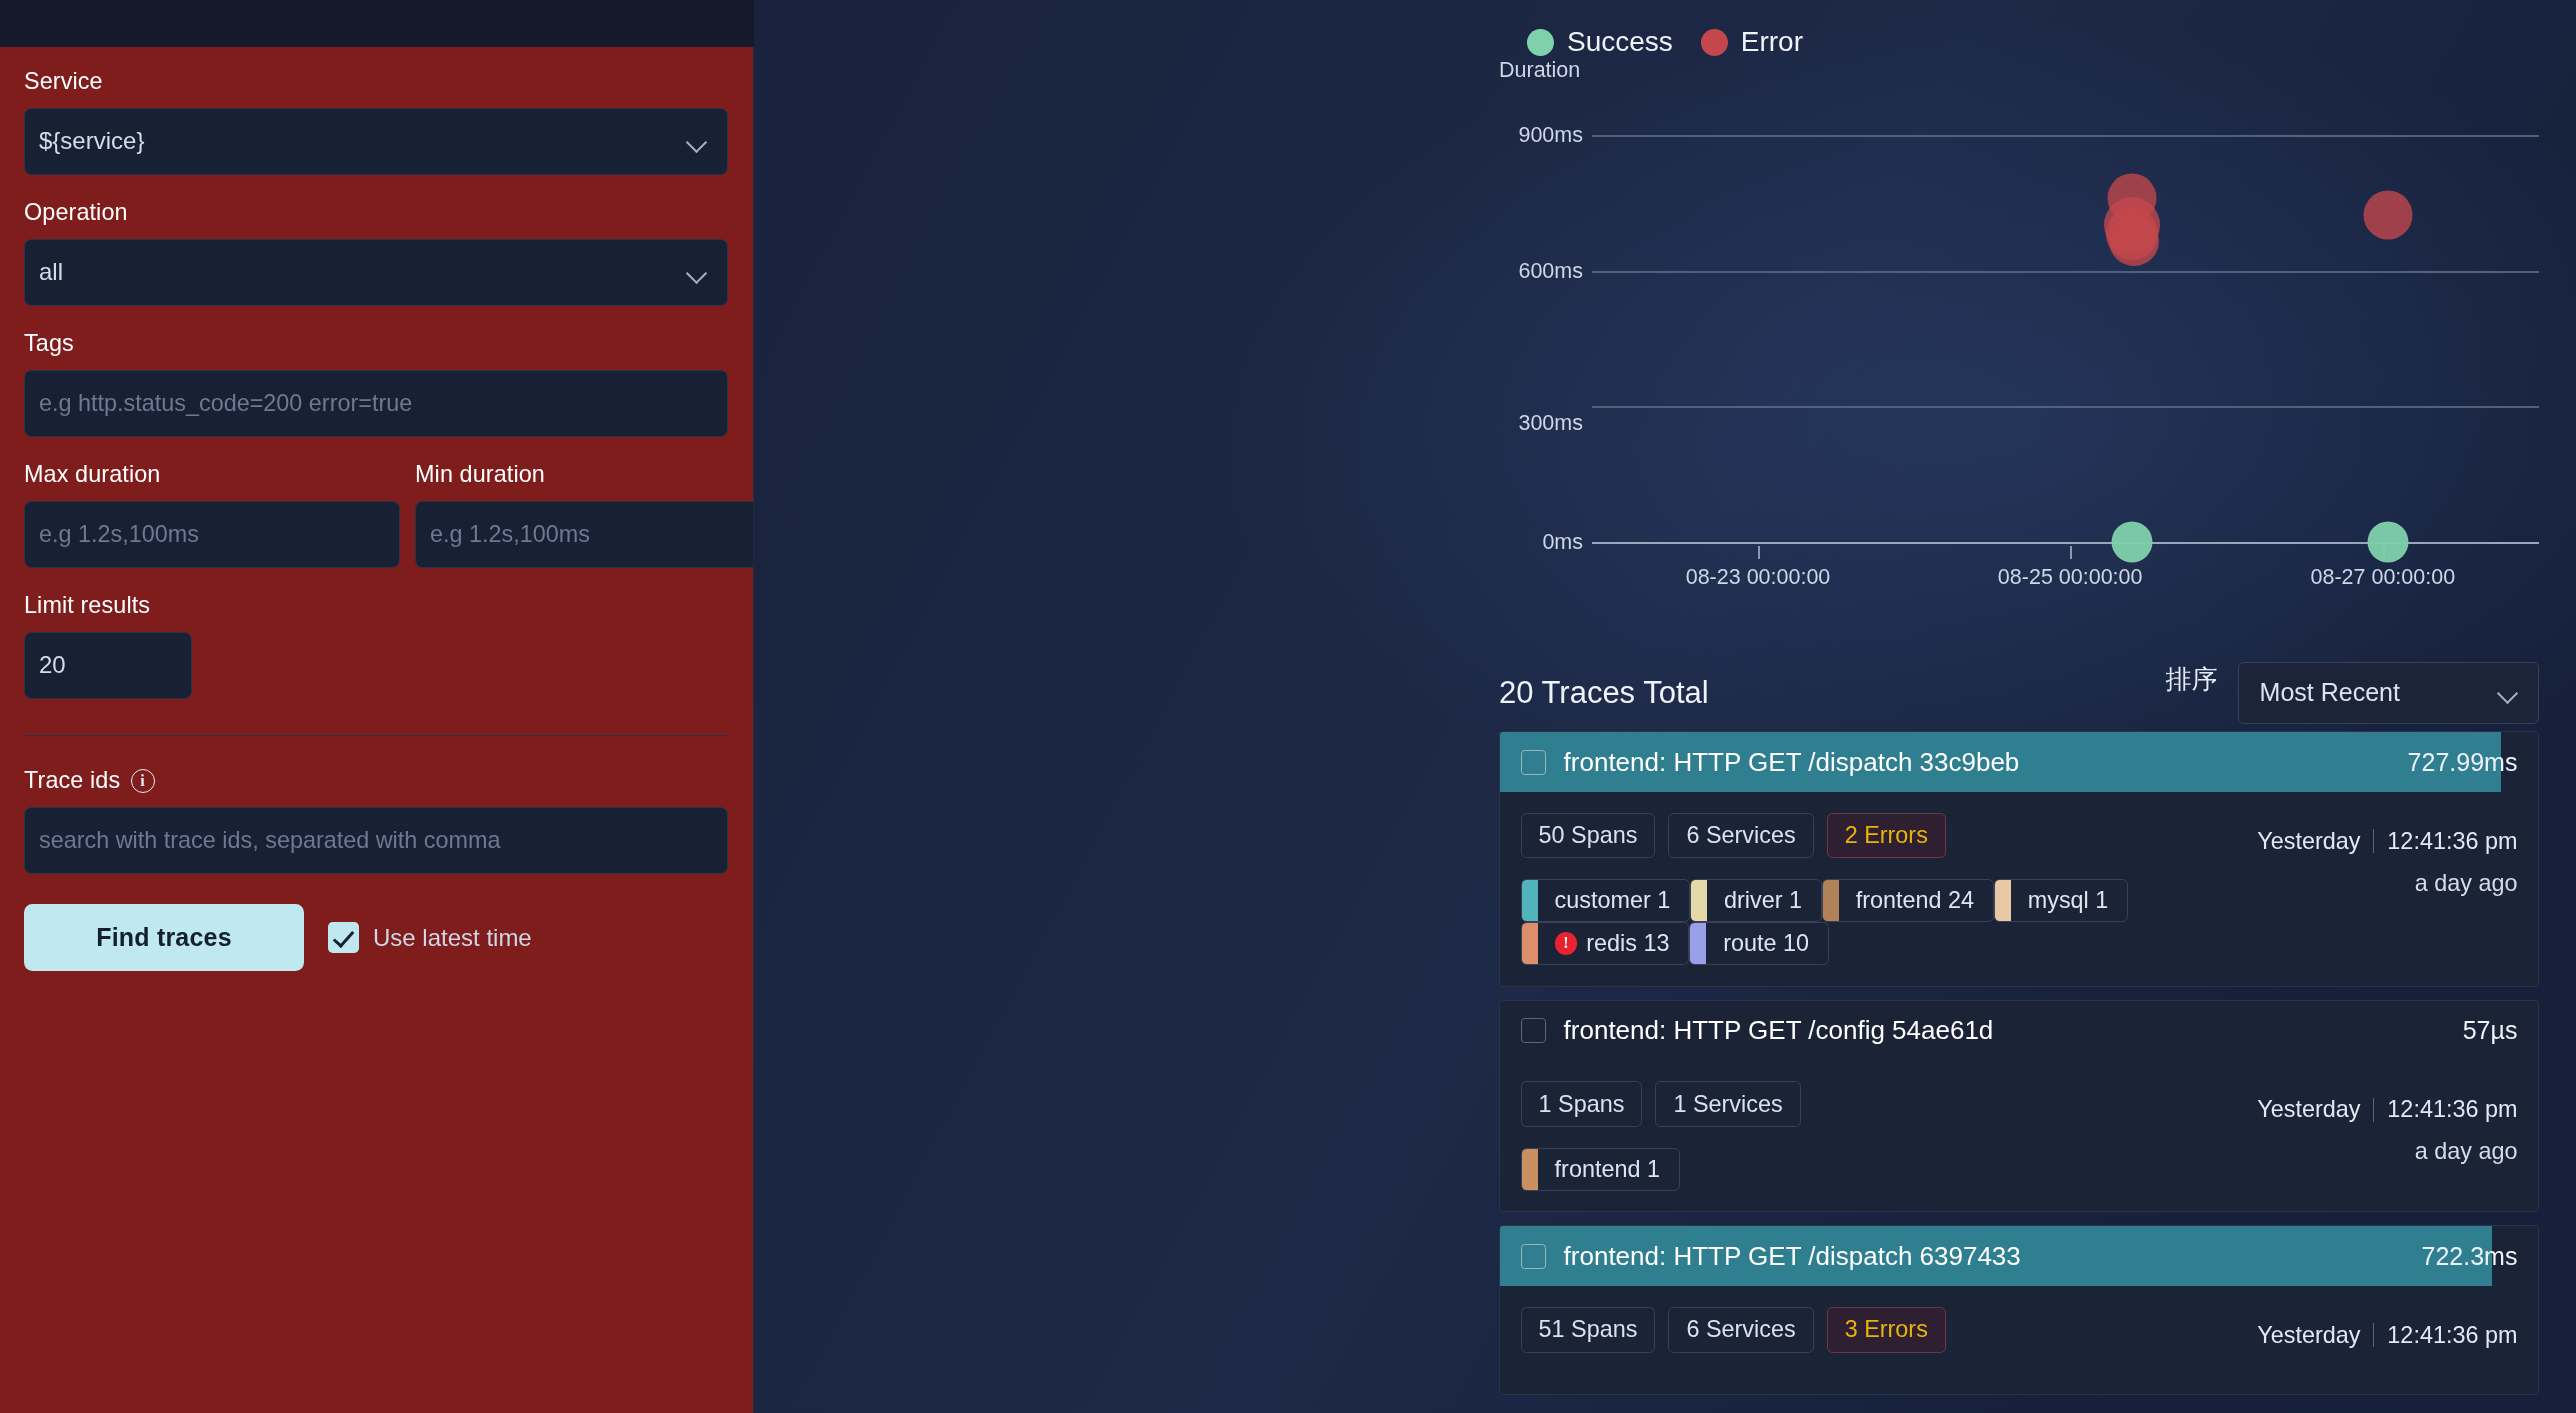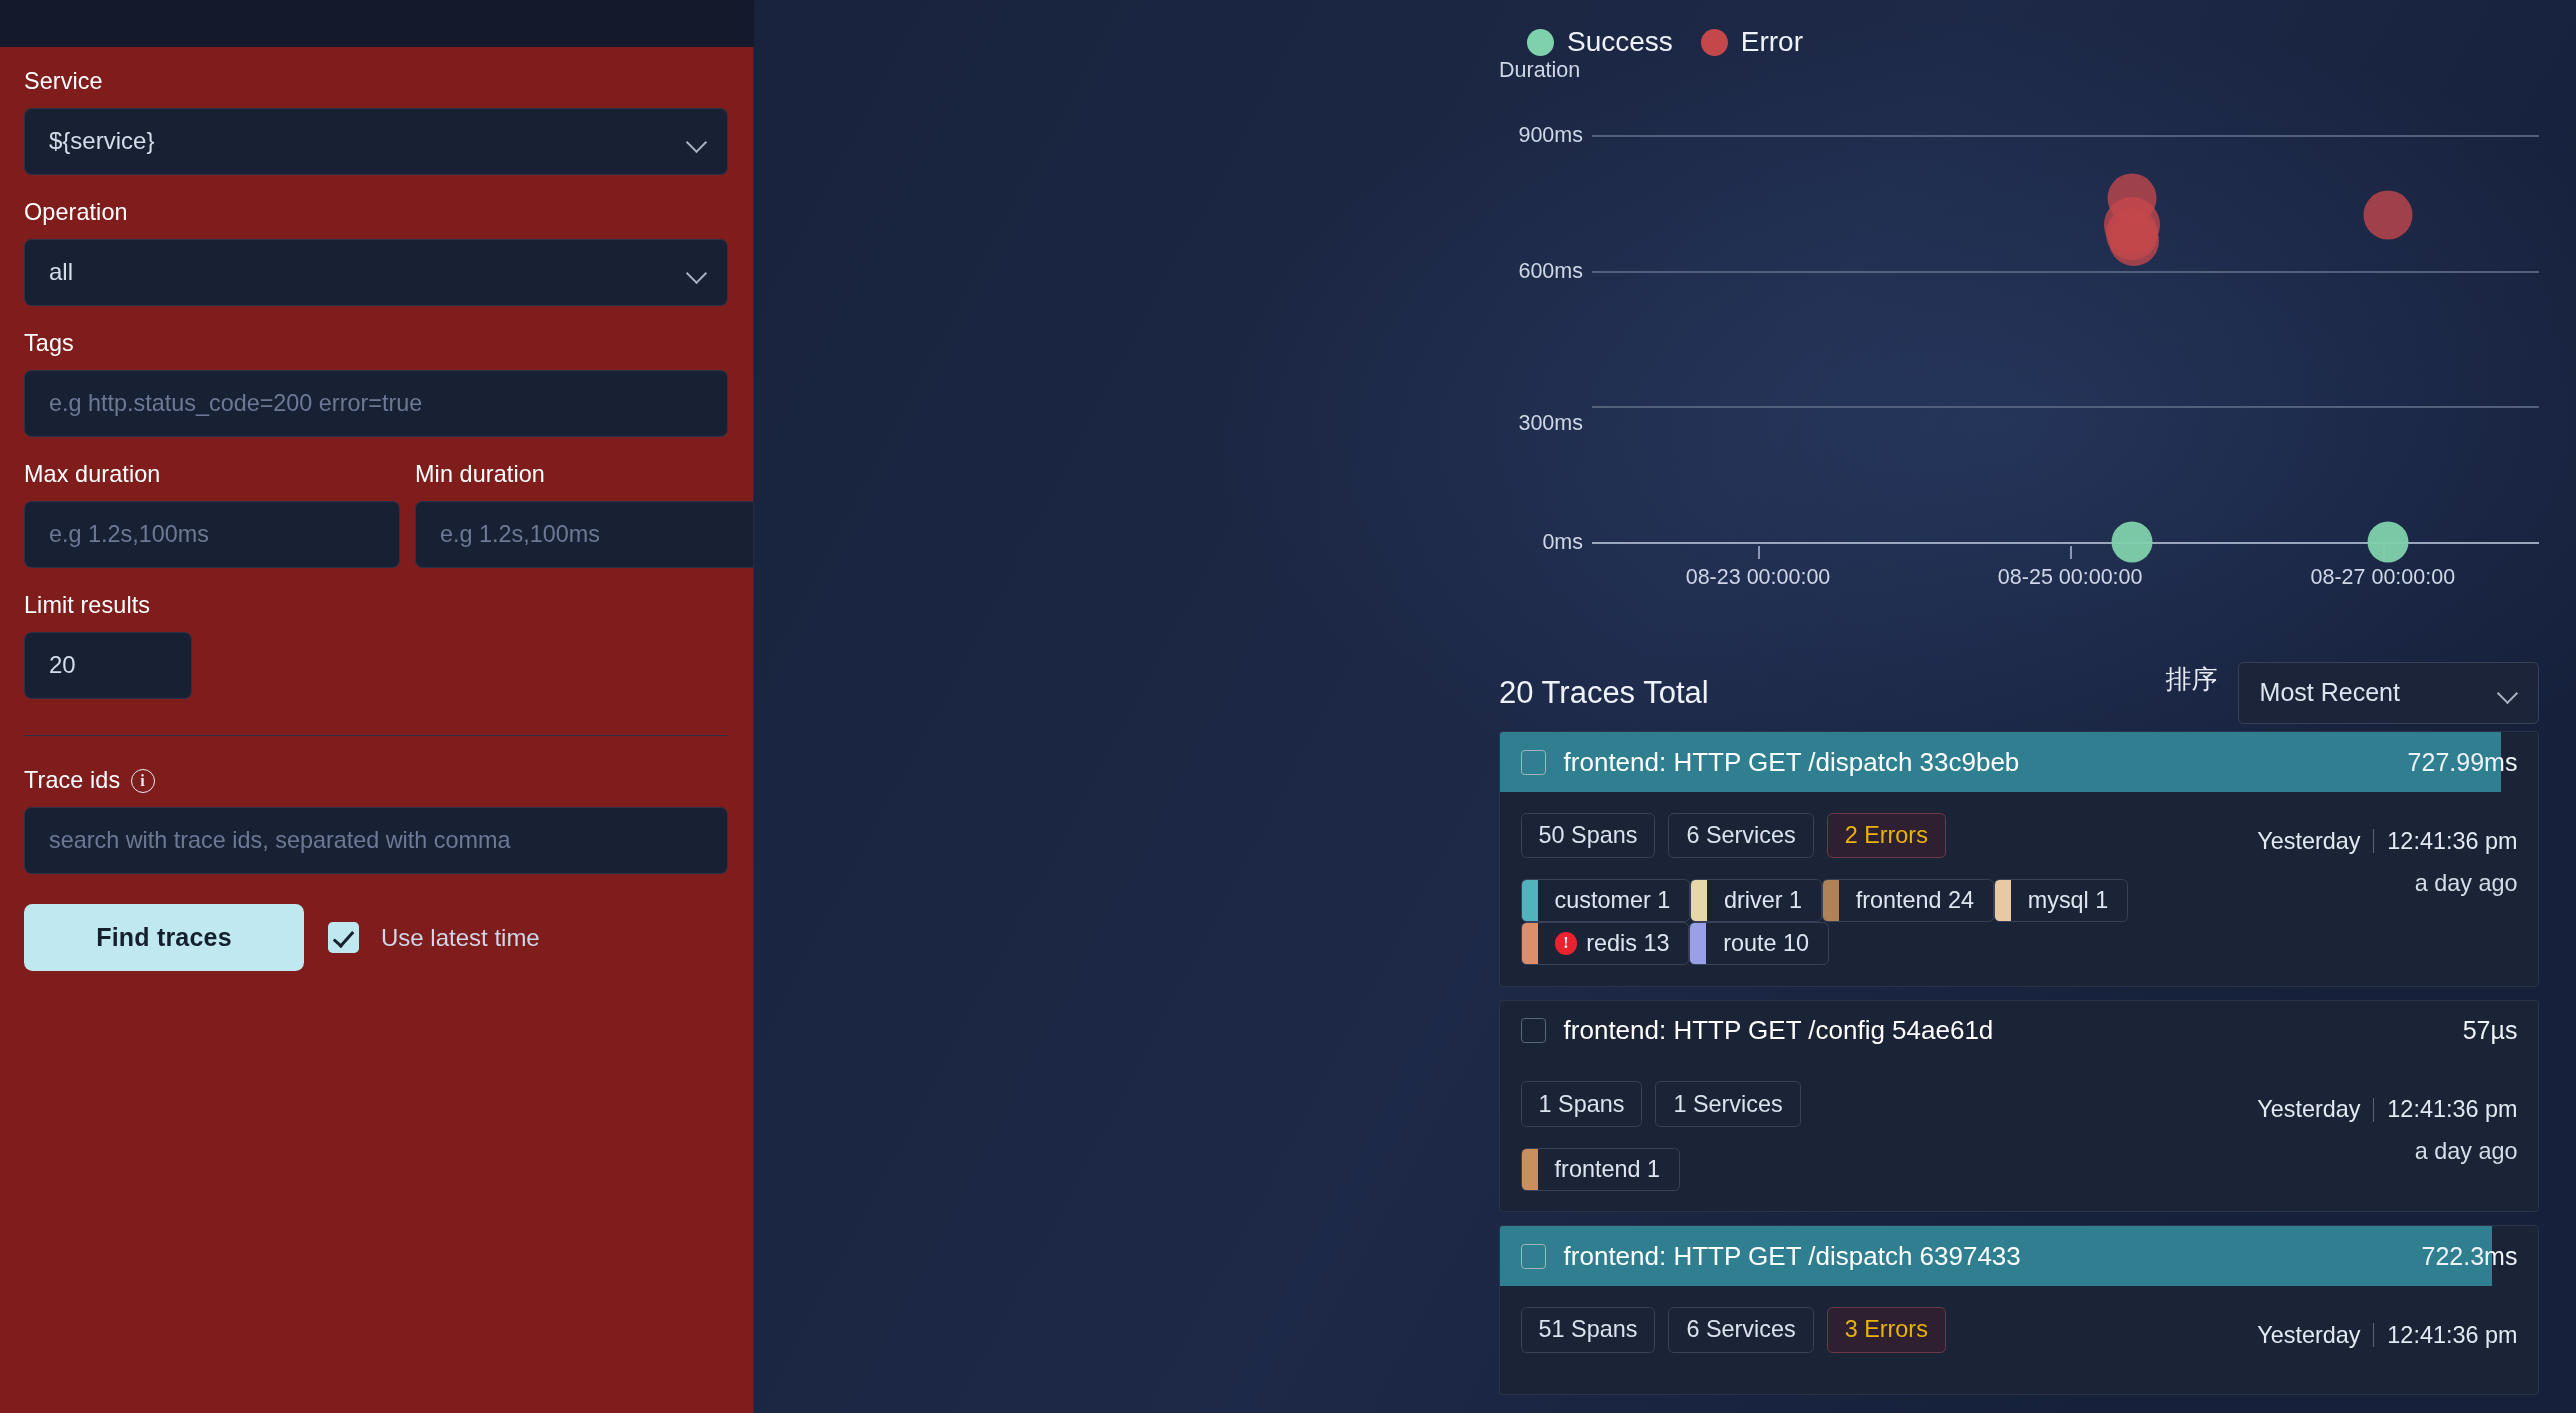--- a/index.html
+++ b/index.html
@@ -32,21 +32,21 @@
     letter-spacing: 0.1px;
   }
   .field-block { margin-bottom: 24px; }
   .ctrl {
     height: 67px;
     border: 0.9px solid #2b3349;
     border-radius: 7.5px;
     background: #182033;
     display: flex;
     align-items: center;
-    padding: 0 24px;
+    padding: 0 14px;
     color: #c9d2e4;
     font-size: 24px;
     position: relative;
   }
   .ctrl.select { justify-content: space-between; padding-right: 17px; }
   .ctrl .val { color: #d4dcea; font-size: 24px; }
   .ctrl .ph { color: #6e7894; font-size: 23.4px; }
   .chev {
     width: 24px; height: 24px; flex: 0 0 24px;
     position: relative; opacity: .85;
@@ -78,21 +78,21 @@
   .btn-primary {
     background: #bfe8f0;
     color: #14202e;
     border: none; border-radius: 8.4px;
     height: 67px; min-width: 280px;
     font-size: 25px; font-weight: 700;
     font-family: "Liberation Sans", sans-serif;
     cursor: pointer;
     letter-spacing: 0.2px;
   }
-  .chk-wrap { display: flex; align-items: center; gap: 22px; }
+  .chk-wrap { display: flex; align-items: center; gap: 14px; }
   .chk {
     width: 31px; height: 31px; border-radius: 4.7px;
     background: #bfe8f0; position: relative; flex: 0 0 31px;
   }
   .chk::after {
     content: ""; position: absolute; left: 10.3px; top: 4.7px;
     width: 8.4px; height: 17px;
     border-right: 3.7px solid #16202e; border-bottom: 3.7px solid #16202e;
     transform: rotate(42deg);
   }

